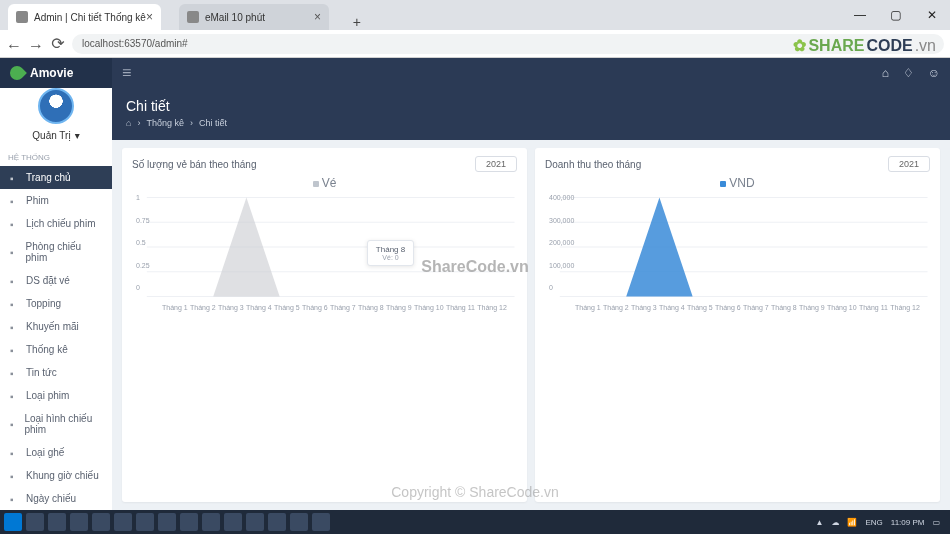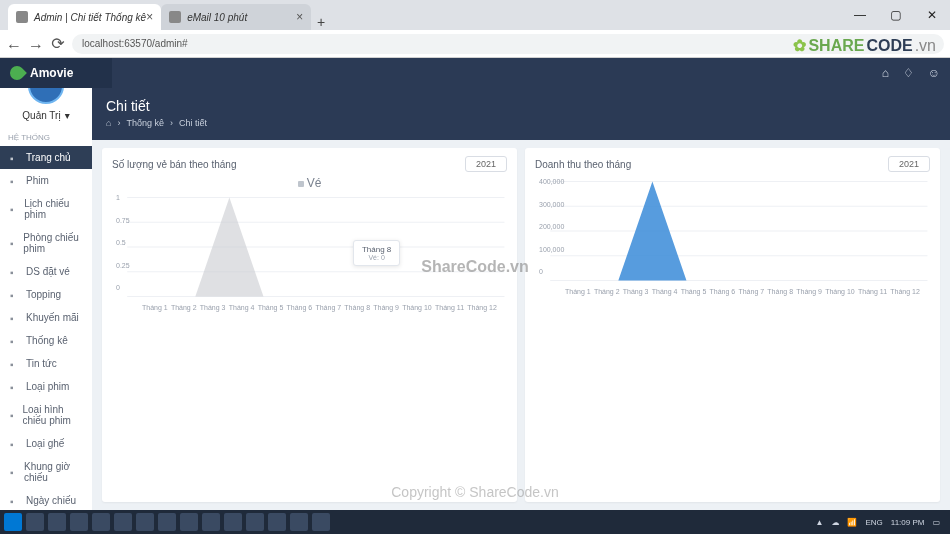--- a/index.html
+++ b/index.html
@@ -1,37 +1,37 @@
 <!DOCTYPE html>
 <html><head>
 <meta charset="utf-8">
 <style>
 * { margin: 0; padding: 0; box-sizing: border-box; font-family: "Segoe UI", Arial, sans-serif; }
 body { width: 950px; height: 534px; overflow: hidden; background: #fff; position: relative; }
 
 
 .chrome-top { height: 30px; background: #dee1e6; display: flex; align-items: flex-end; padding-left: 8px; }
-.tab { height: 26px; background: #fff; border-radius: 6px 6px 0 0; display: flex; align-items: center; padding: 0 8px; font-size: 10px; color: #333; margin-right: 0; min-width: 150px; font-style: italic; }
+.tab { height: 26px; background: #fff; border-radius: 6px 6px 0 0; display: flex; align-items: center; padding: 0 8px; font-size: 10px; color: #333; margin-right: 18px; min-width: 150px; }
 .tab.inactive { background: #cfd3d9; }
 .tab .favicon { width: 12px; height: 12px; margin-right: 6px; background: #888; border-radius: 2px; }
 .tab .close { margin-left: auto; color: #555; font-size: 12px; }
 .newtab { width: 20px; text-align: center; color: #444; font-size: 14px; }
 .chrome-addr { height: 28px; background: #fff; border-bottom: 1px solid #d0d0d0; display: flex; align-items: center; padding: 0 6px; gap: 6px; }
 .chrome-addr .nav-ico { width: 16px; height: 16px; color: #555; display: flex; align-items: center; justify-content: center; }
 .urlbox { flex: 1; height: 20px; background: #f1f3f4; border-radius: 10px; font-size: 10px; color: #555; display: flex; align-items: center; padding: 0 10px; }
 .win-controls { position: absolute; top: 0; right: 0; height: 30px; display: flex; }
 .win-controls span { width: 36px; text-align: center; font-size: 12px; color: #222; line-height: 30px; }
 
 
 .watermark-logo { position: absolute; top: 36px; right: 14px; font-size: 16px; font-weight: 700; color: #6aa84f; display: flex; align-items: center; gap: 2px; z-index: 50; }
 .watermark-logo .grey { color: #888; font-weight: 400; }
 
 
 .app { position: absolute; top: 58px; left: 0; right: 0; bottom: 24px; display: flex; background: #edf1f5; }
-.sidebar { width: 92px; background: #fff; display: flex; flex-direction: column; font-size: 10px; color: #5a6270; }
+.sidebar { width: 112px; background: #fff; display: flex; flex-direction: column; font-size: 10px; color: #5a6270; }
 .sidebar .profile { display: flex; flex-direction: column; align-items: center; padding: 10px 0 6px; }
 .avatar { width: 36px; height: 36px; border-radius: 50%; background: radial-gradient(circle at 50% 35%, #fff 0 25%, #2f6fb7 26% 100%); border: 2px solid #6fb5f0; }
 .profile-name { margin-top: 6px; font-size: 10px; color: #333; display: flex; align-items: center; gap: 4px; }
 .section-label { font-size: 8px; color: #9aa1ad; padding: 6px 8px 4px; text-transform: uppercase; }
 .menu-item { display: flex; align-items: center; gap: 6px; padding: 6px 10px; cursor: pointer; }
 .menu-item.active { background: #2e3e56; color: #fff; }
 .menu-item .mico { width: 10px; height: 10px; opacity: .7; }
 
 .main { flex: 1; display: flex; flex-direction: column; overflow: hidden; }
 .topbar { height: 30px; background: #2b3a55; display: flex; align-items: center; padding: 0 10px; color: #cfd6e2; }
@@ -237,20 +237,21 @@
             <span>Tháng 11</span>
             <span>Tháng 12</span>
           </div>
       </div>
 
       <div class="card">
         <div class="card-head">
           <span>Doanh thu theo tháng</span>
           <span class="year-pill">2021</span>
         </div>
+        <div class="legend"><span class="dot blue"></span><span>VND</span></div>
         <div class="chart" id="chart2"><span class="ylabel" style="top: 95px;">0</span><span class="ylabel" style="top: 72.5px;">100,000</span><span class="ylabel" style="top: 50px;">200,000</span><span class="ylabel" style="top: 27.5px;">300,000</span><span class="ylabel" style="top: 5px;">400,000</span><svg viewBox="0 0 780 100" preserveAspectRatio="none">
               <line x1="30" x2="775" y1="95" y2="95" stroke="#eef0f4" stroke-width="1"></line>
               <line x1="30" x2="775" y1="72.5" y2="72.5" stroke="#eef0f4" stroke-width="1"></line>
               <line x1="30" x2="775" y1="50" y2="50" stroke="#eef0f4" stroke-width="1"></line>
               <line x1="30" x2="775" y1="27.5" y2="27.5" stroke="#eef0f4" stroke-width="1"></line>
               <line x1="30" x2="775" y1="5" y2="5" stroke="#eef0f4" stroke-width="1"></line>
               <polygon points="30,95 30,95 97.27272727272727,95 164.54545454545453,95 231.8181818181818,5 299.09090909090907,95 366.3636363636363,95 433.6363636363636,95 500.9090909090909,95 568.1818181818181,95 635.4545454545454,95 702.7272727272726,95 769.9999999999999,95 769.9999999999999,95" fill="#3a8bd8" fill-opacity="0.85"></polygon>
             </svg></div>
         <div class="xaxis" id="xaxis2">
             <span>Tháng 1</span>

